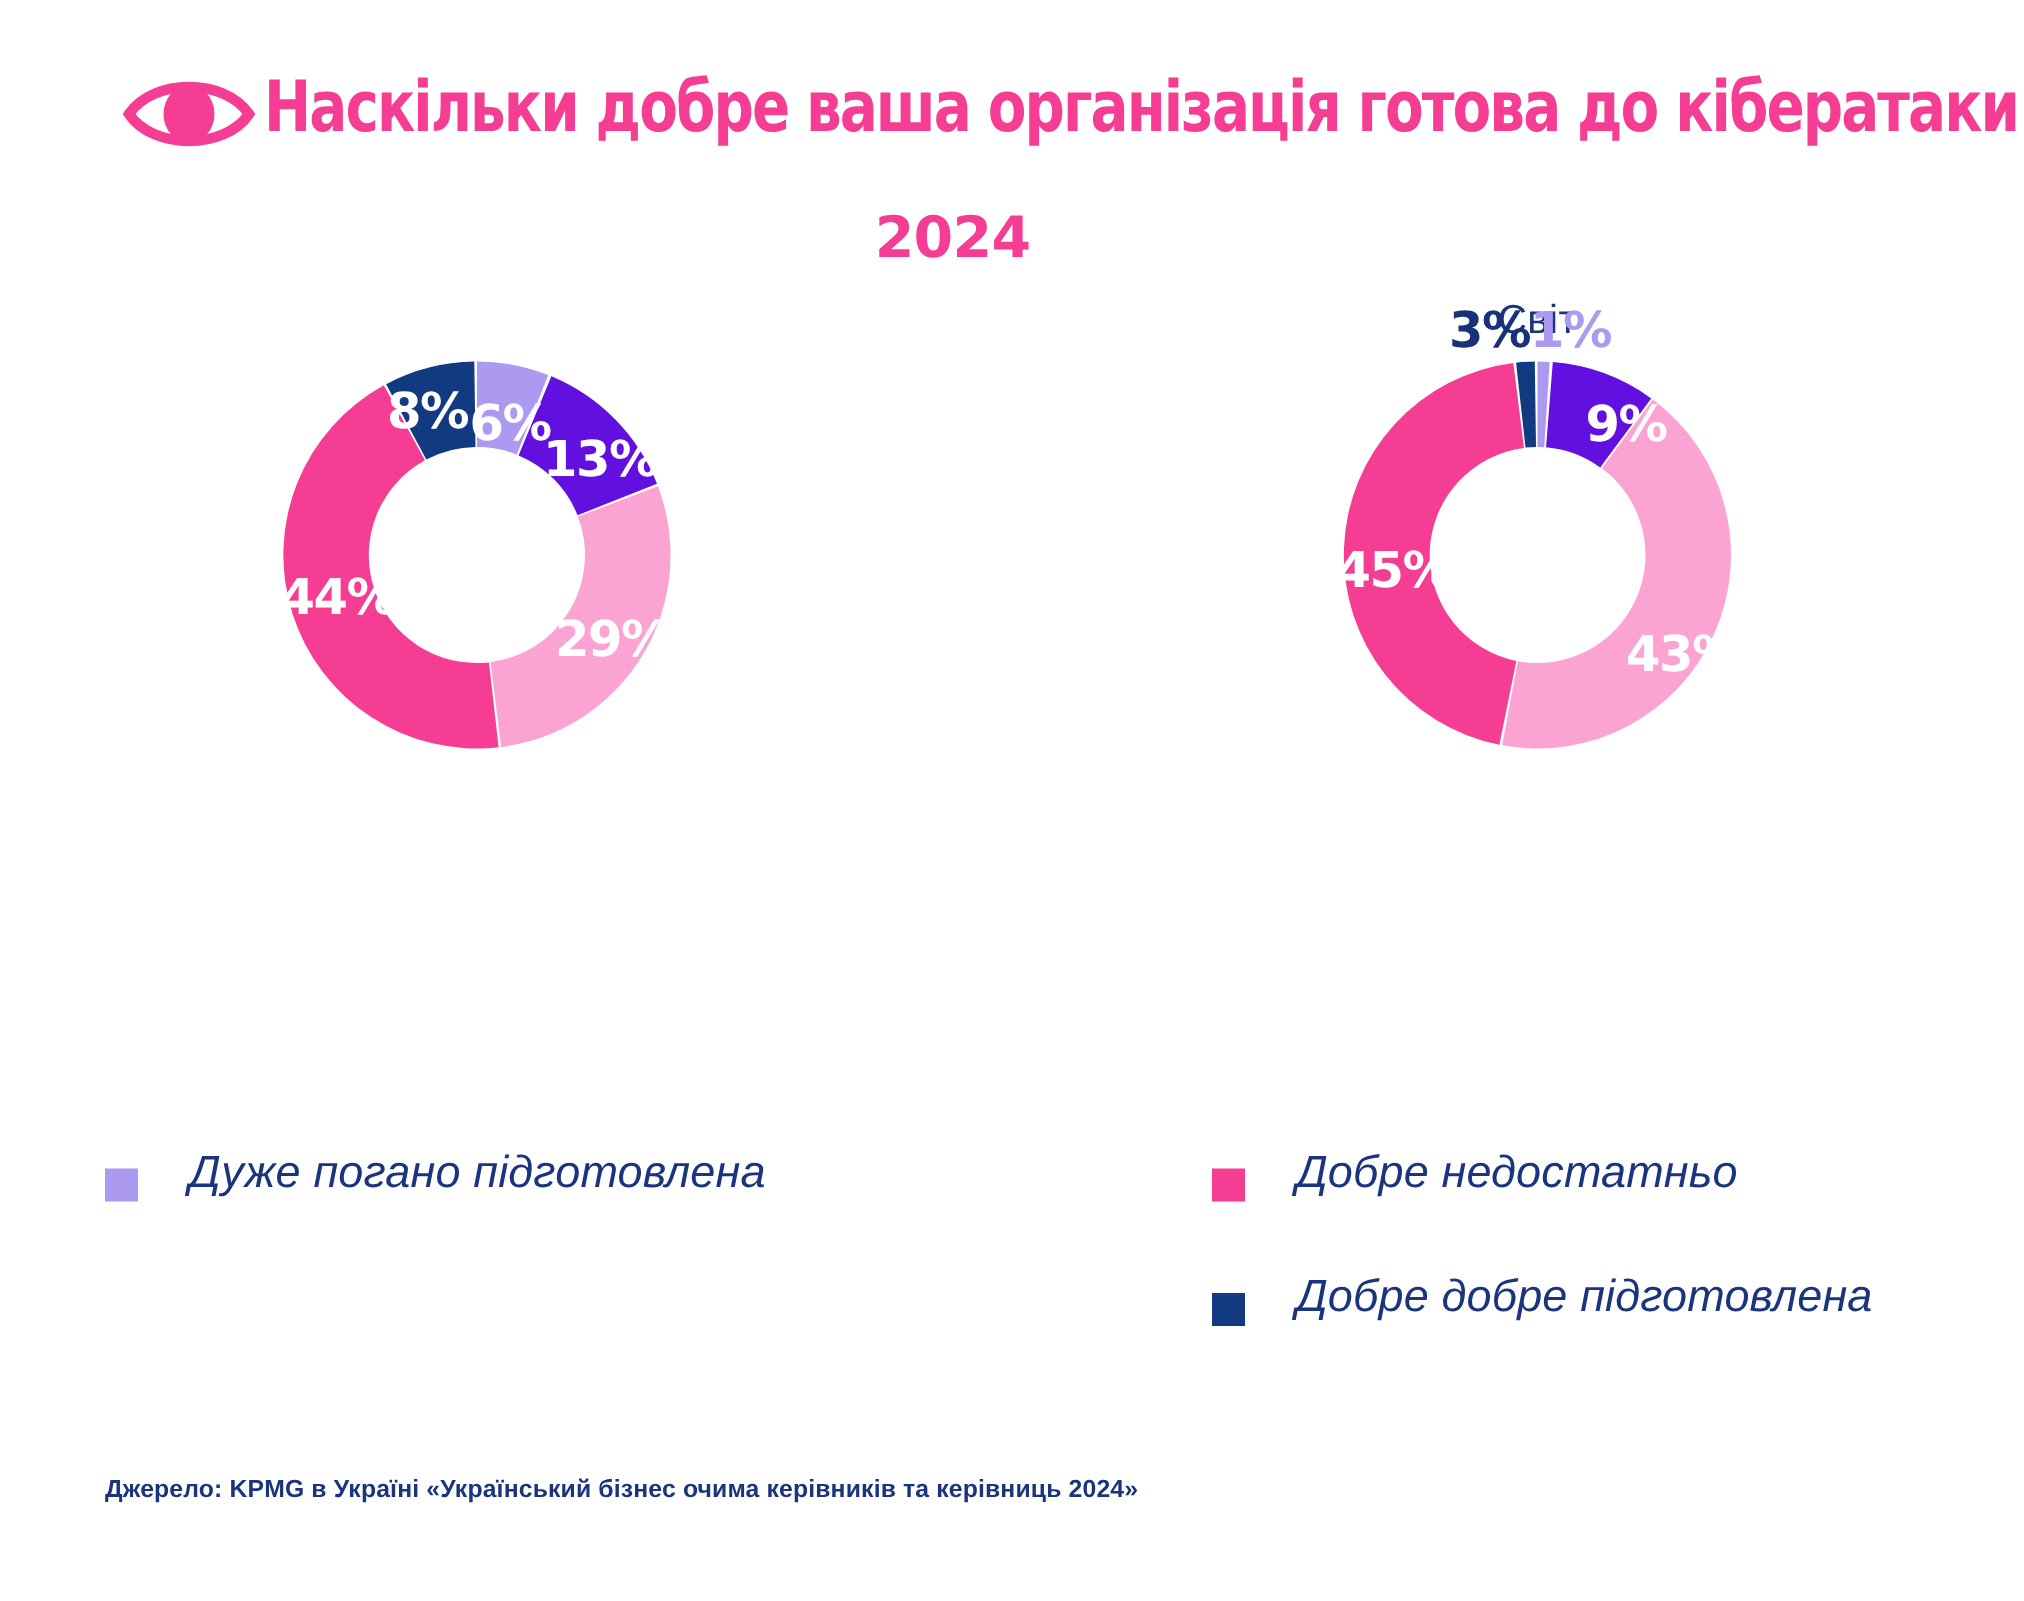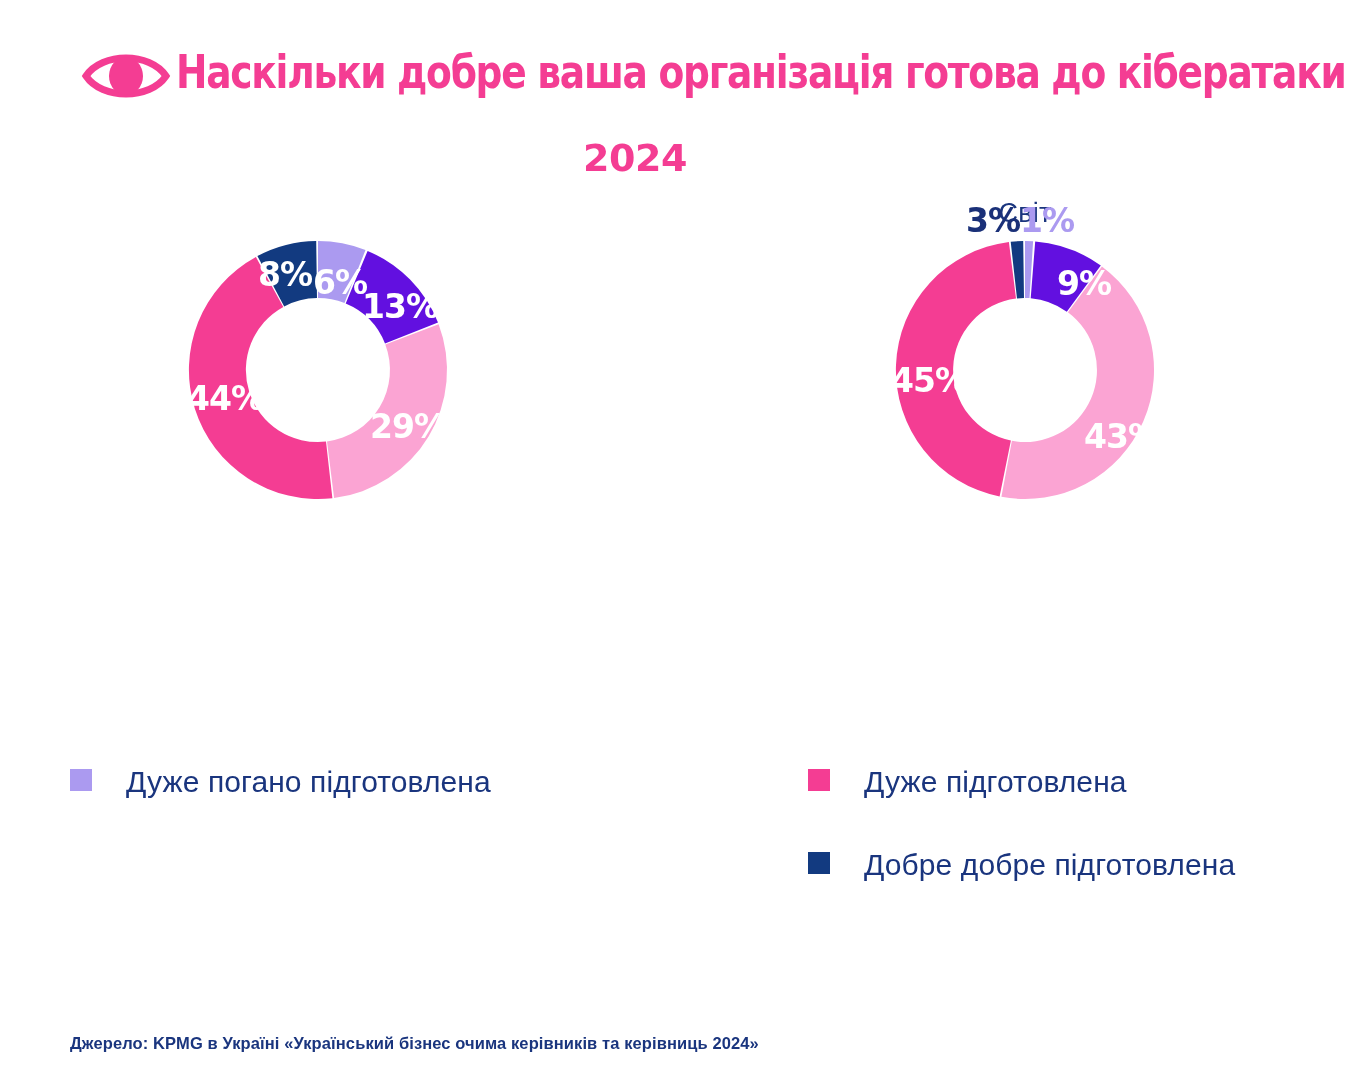--- a/index.html
+++ b/index.html
@@ -104,22 +104,23 @@
   .legend {
     position: absolute;
     width: 640px;
   }
   .legend.col-left  { left: 70px;  top: 762px; }
   .legend.col-right { left: 808px; top: 762px; }
 
   .legend-item {
     position: relative;
     display: flex;
-    align-items: flex-start;
+    align-items: flex-end;
     margin-bottom: 44px;
+    font-style: italic;
   }
   .legend-item.tall { margin-bottom: 0; }
 
   .legend-swatch {
     width: 22px;
     height: 22px;
     flex: 0 0 22px;
     margin-top: 7px;
     margin-right: 34px;
   }
@@ -128,21 +129,21 @@
     font-size: 30px;
     line-height: 39px;
     letter-spacing: 0.1px;
     white-space: pre-line;
   }
 
   
   .source {
     position: absolute;
     left: 70px;
-    top: 1034px;
+    top: 984px;
     color: #1a357e;
     font-size: 16.5px;
     font-weight: bold;
     letter-spacing: 0.1px;
   }
 </style>
 </head>
 <body>
 
 <div class="header">
@@ -219,21 +220,21 @@
     <span class="legend-label">Дуже погано підготовлена</span>
   </div>
 
 
 </div>
 
 <div class="legend col-right">
 
   <div class="legend-item">
     <span class="legend-swatch" style="background:#f43d93"></span>
-    <span class="legend-label">Дуже підготовлена</span>
+    <span class="legend-label">Добре недостатньо</span>
   </div>
 
   <div class="legend-item">
     <span class="legend-swatch" style="background:#123a80"></span>
     <span class="legend-label">Добре добре підготовлена</span>
   </div>
 </div>
 
 <div class="source">Джерело: KPMG в Україні «Український бізнес очима керівників та керівниць 2024»</div>
 

